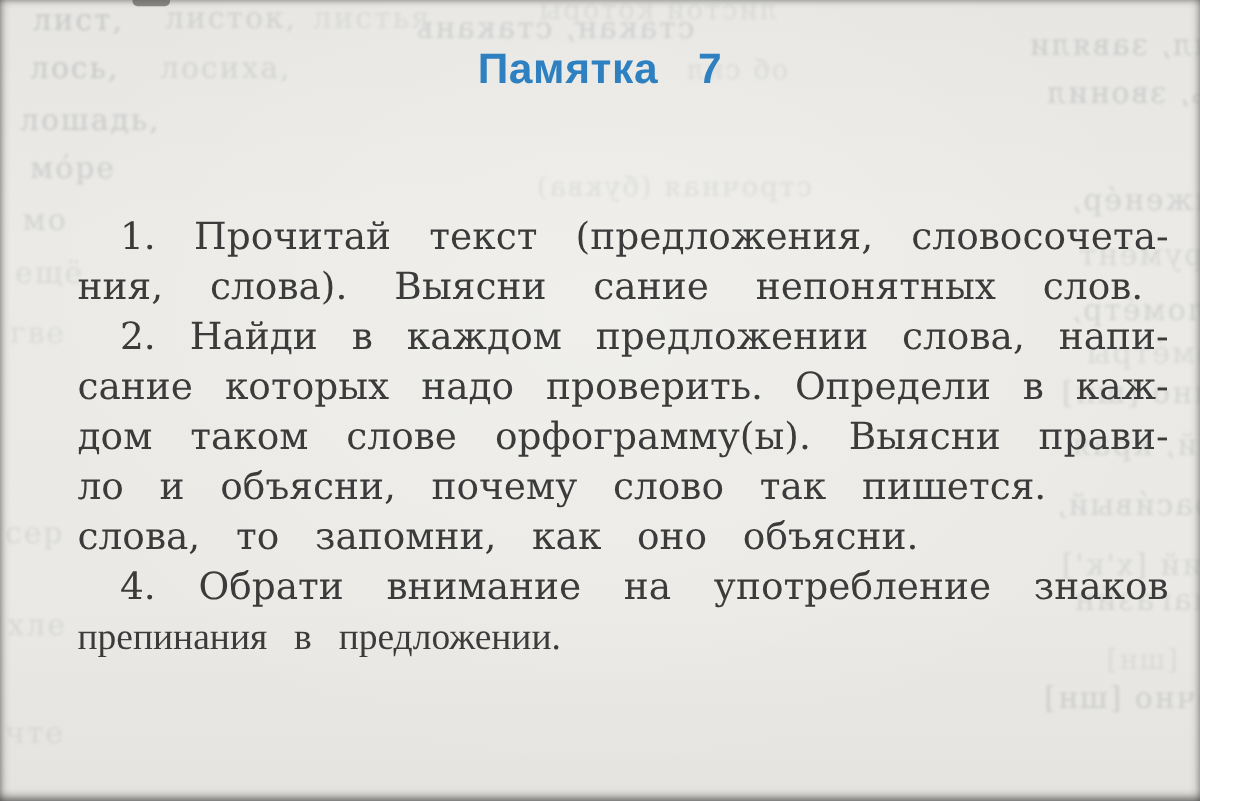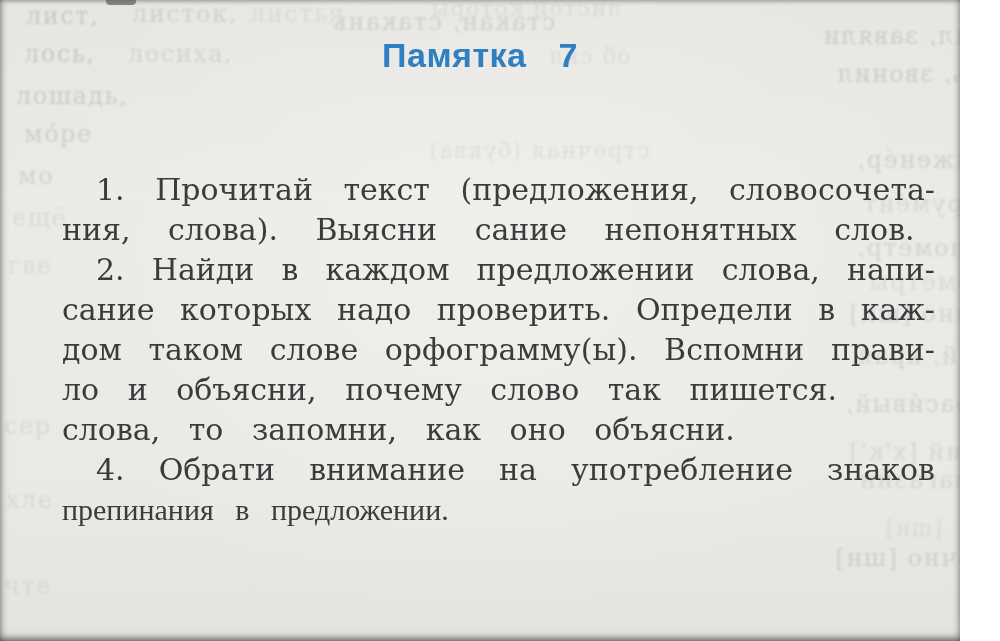--- a/index.html
+++ b/index.html
@@ -94,20 +94,20 @@
       <span class="ghost mir" style="left: 834px; top: 544px; font-size: 24px; opacity: 0.24;">наро́чно [шн]</span>
     </div>
 
   <div class="content">
     <div class="memo-label" style="color: rgb(46, 128, 193);">Памятка 7</div>
     <div class="body" id="body">
         <div class="line j indent">1. Прочитай текст (предложения, словосочета-</div>
         <div class="line" style="word-spacing: 28px;">ния, слова). Выясни сание непонятных слов.</div>
         <div class="line j indent">2. Найди в каждом предложении слова, напи-</div>
         <div class="line j">сание которых надо проверить. Определи в каж-</div>
-        <div class="line j">дом таком слове орфограмму(ы). Вспомни прави-</div>
+        <div class="line j">дом таком слове орфограмму(ы). Выясни прави-</div>
         <div class="line" style="word-spacing: 19px;">ло и объясни, почему слово так пишется.</div>
         <div class="line" style="word-spacing: 19px;">слова, то запомни, как оно объясни.</div>
         <div class="line j indent">4. Обрати внимание на употребление знаков</div>
         <div class="line" style="word-spacing: 14px; font-family: Liberation Serif, serif;">препинания в предложении.</div>
       </div>
   </div>
 </div>
 
 </body></html>

